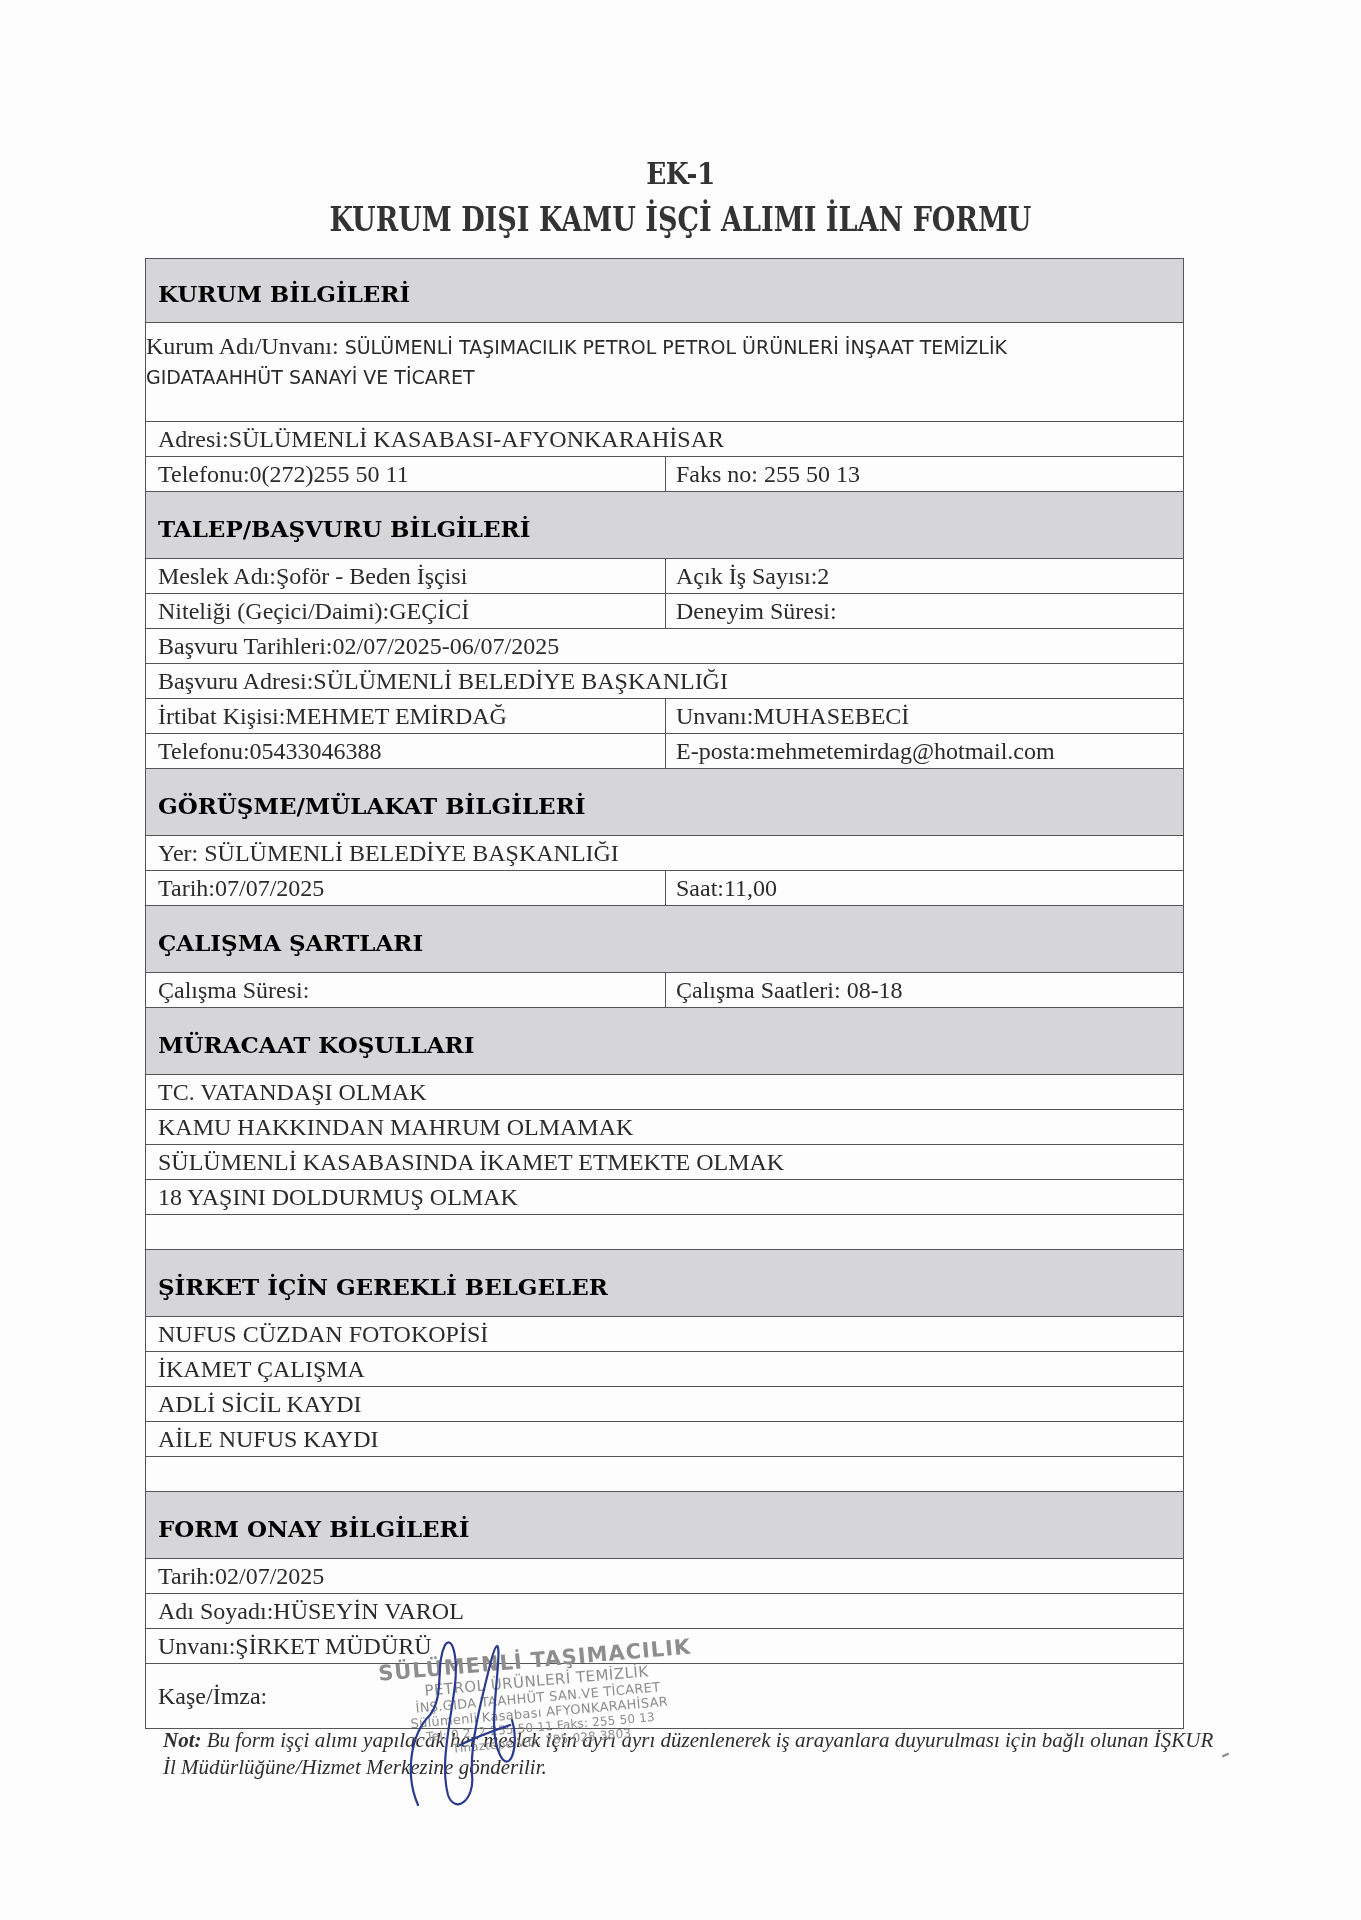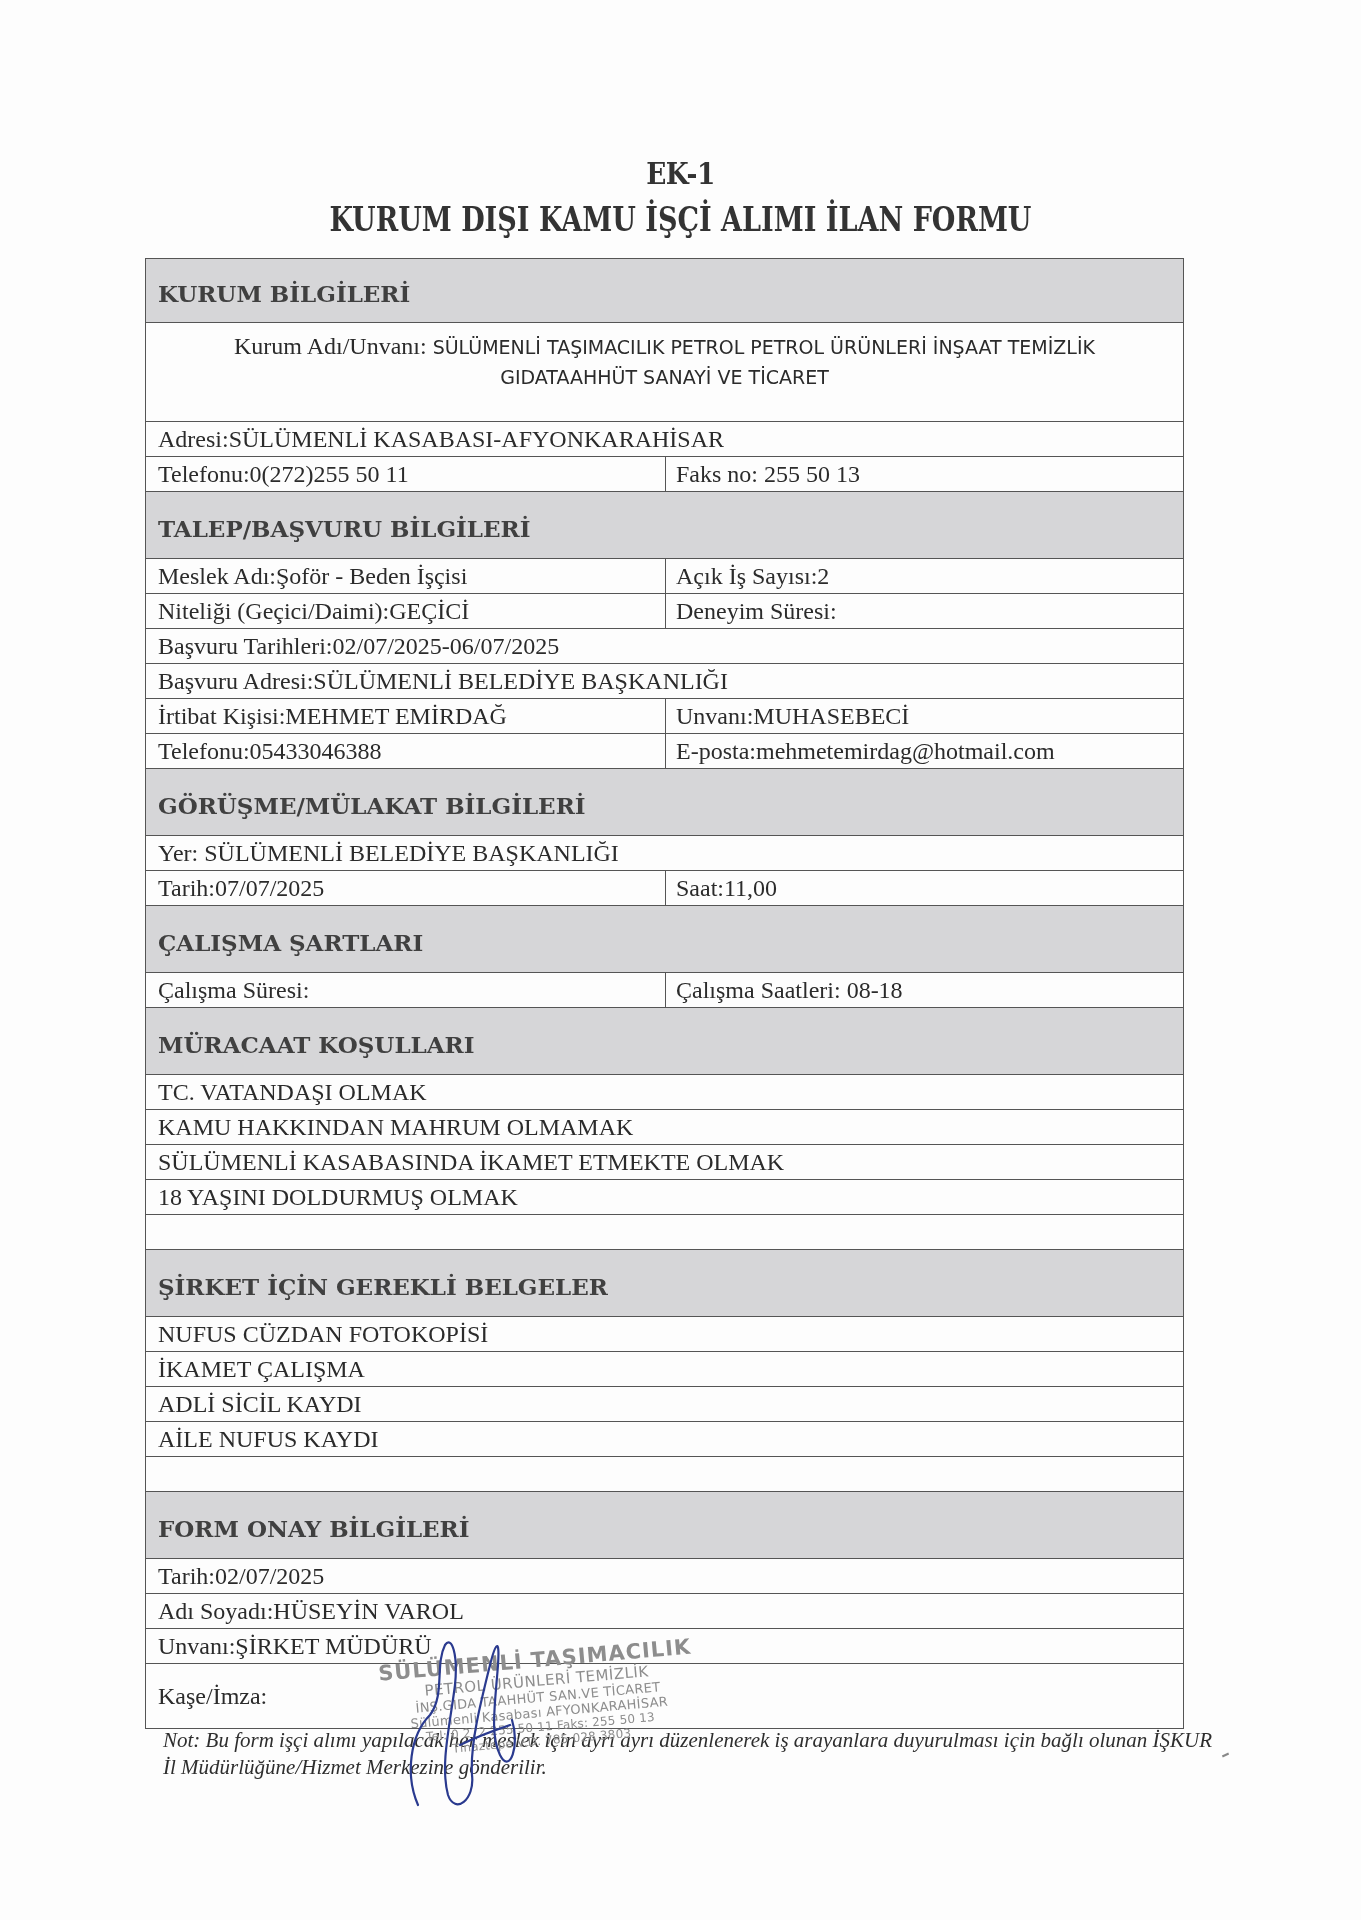--- a/index.html
+++ b/index.html
@@ -17,34 +17,34 @@
     position: absolute; left: 145px; top: 258px; width: 1039px;
     border: 1.5px solid #555; box-sizing: border-box;
   }
   .row { display: flex; border-top: 1.5px solid #555; box-sizing: border-box; height: 35px; }
   .row:first-child { border-top: none; }
   .row .cell { padding-left: 12px; display: flex; align-items: center; font-size: 24px; white-space: nowrap; overflow: hidden; box-sizing: border-box; }
   .row .cell.left { width: 520px; border-right: 1.5px solid #555; }
   .row .cell.full { width: 100%; }
   .row .cell.right { flex: 1; padding-left: 10px; }
   .row.head { height: 67px; background: #d6d6d8; }
-  .row.head .cell { font-weight: bold; font-size: 23px; font-family: "DejaVu Serif", serif; color: #404040; padding-top: 6px; }
+  .row.head .cell { font-weight: bold; font-size: 23px; font-family: "DejaVu Serif", serif; color: #000000; padding-top: 6px; }
   .row.head.first { height: 63px; }
-  .row.kurum { height: 99px; display: block; text-align: center; padding-top: 10px; }
+  .row.kurum { height: 99px; display: block; text-align: left; padding-top: 10px; }
   .kurum-line1 { font-size: 24px; }
   .kurum-line1 .sans { font-family: "DejaVu Sans", sans-serif; font-size: 19px; }
   .kurum-line2 { font-family: "DejaVu Sans", sans-serif; font-size: 19px; margin-top: 6px; }
   .row.empty { height: 35px; }
   .row.kase { height: 65px; align-items: center; }
 
   .note {
     position: absolute; left: 163px; top: 1727px; width: 1060px;
     font-style: italic; font-size: 21px; line-height: 27px; color: #2e2e2e;
   }
-  .note b { font-weight: normal; }
+  .note b { font-weight: bold; }
 
   .stamp {
     position: absolute; left: 378px; top: 1648px; width: 320px;
     text-align: center; color: #8d8d8d; font-family: "DejaVu Sans", sans-serif;
     transform: rotate(-5deg); transform-origin: center;
     pointer-events: none;
   }
   .stamp .s1 { font-size: 21px; font-weight: bold; letter-spacing: 1px; }
   .stamp .s2 { font-size: 15px; letter-spacing: 0.5px; }
   .stamp .s3 { font-size: 13px; letter-spacing: 0.3px; }

